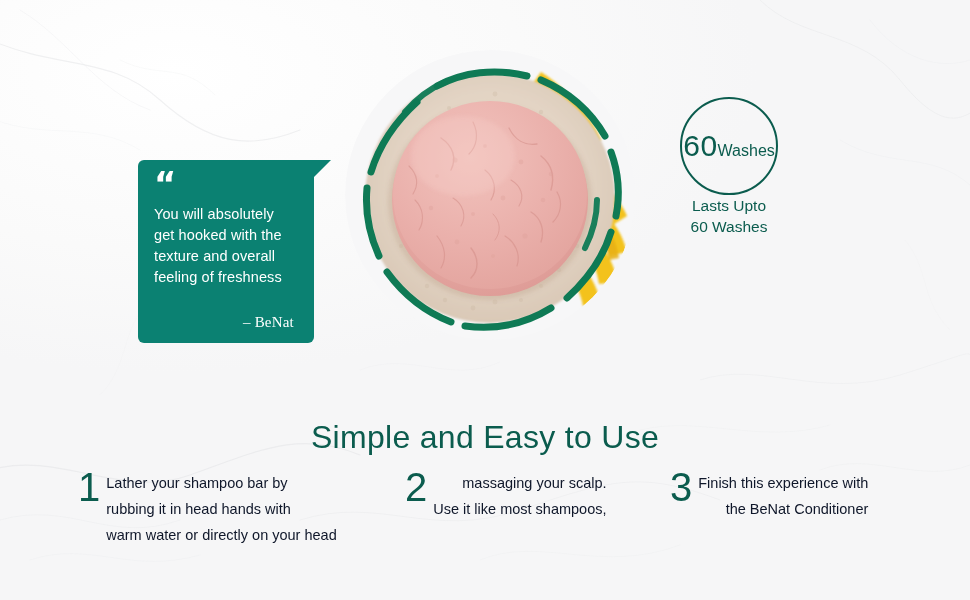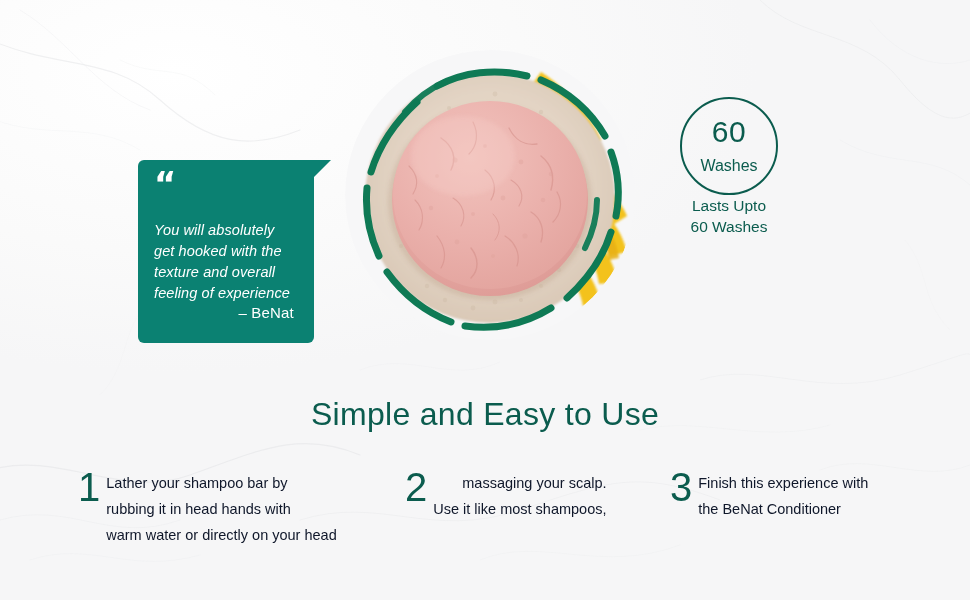--- a/index.html
+++ b/index.html
@@ -86,49 +86,50 @@
     font-size: 34px;
     font-weight: 700;
     line-height: 0.72;
     height: 26px;
     letter-spacing: -1px;
   }
   .quote-text {
     color: #ffffff;
     font-size: 14.5px;
     line-height: 21px;
-    margin-top: 22px;
+    margin-top: 6px;
     letter-spacing: 0.1px;
-    font-style: italic;
   }
   .quote-attr {
     color: #ffffff;
     font-size: 15px;
     text-align: right;
-    margin-top: 0;
+    margin-top: 26px;
     padding-right: 6px;
     letter-spacing: 0.2px;
+    font-family: Liberation Serif, serif;
   }
 
   
   #washes-badge {
     position: absolute;
     left: 680px;
     top: 97px;
     width: 98px;
     text-align: center;
   }
   .badge-circle {
     width: 98px;
     height: 98px;
     border: 2px solid #0b5c4e;
     border-radius: 50%;
     box-sizing: border-box;
     display: flex;
-    flex-direction: column;
+    flex-direction: row;
+    align-items: center;
     justify-content: center;
   }
   .badge-number {
     color: #0b5c4e;
     font-size: 30px;
     line-height: 30px;
     letter-spacing: 0.5px;
   }
   .badge-unit {
     color: #0b5c4e;
@@ -142,21 +143,21 @@
     line-height: 21px;
     white-space: nowrap;
     margin-left: -12px;
     width: 122px;
   }
 
   
   #section-heading {
     position: absolute;
     left: 0;
-    top: 396px;
+    top: 419px;
     width: 970px;
     text-align: center;
     color: #0b5c4e;
     font-size: 32px;
     letter-spacing: 0.3px;
   }
 
   
   #steps {
     position: absolute;
@@ -180,21 +181,21 @@
   .step-text {
     color: #0f172a;
     font-size: 14.5px;
     line-height: 26px;
   }
   #step-1 { left: 78px;  top: 2px; width: 310px; }
   #step-2 { left: 405px; top: 2px; width: 230px; }
   #step-3 { left: 670px; top: 2px; width: 235px; }
   #step-1 .step-text { text-align: left; }
   #step-2 .step-text { text-align: right; }
-  #step-3 .step-text { }
+  #step-3 .step-text { text-align: right; }
 </style>
 </head>
 <body>
 
 <div id="stage">
 
   <div class="marble-base"></div>
   <svg class="marble-veins" width="970" height="600" viewBox="0 0 970 600">
     <g fill="none" stroke="#cfd2d6" stroke-linecap="round">
       <path d="M-10 40 C 60 70, 110 55, 160 100 S 250 150, 300 130" stroke-width="1.1" opacity="0.55"></path>
@@ -378,21 +379,21 @@
 
   <div id="quote-card">
     <div class="quote-body"></div>
     <div class="quote-tail"></div>
     <div class="quote-inner">
       <div class="quote-mark">“</div>
       <div class="quote-text">
         <div>You will absolutely</div>
         <div>get hooked with the</div>
         <div>texture and overall</div>
-        <div>feeling of experience</div>
+        <div>feeling of freshness</div>
       </div>
       <div class="quote-attr">– BeNat</div>
     </div>
   </div>
 
   <div id="washes-badge">
     <div class="badge-circle">
       <div class="badge-number">60</div>
       <div class="badge-unit">Washes</div>
     </div>

